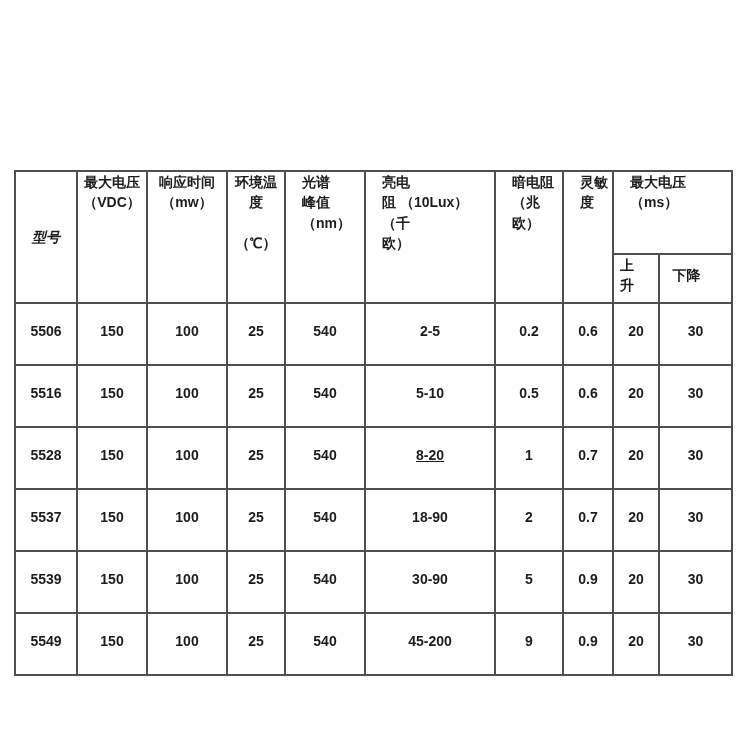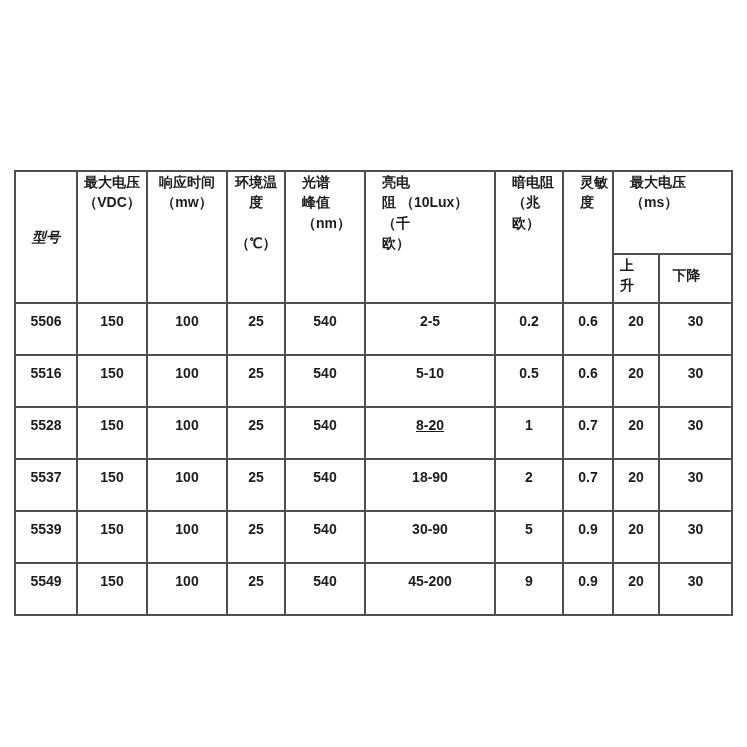--- a/index.html
+++ b/index.html
@@ -54,21 +54,21 @@
     height: 38px;
     text-align: center;
     vertical-align: middle;
     padding: 0 18px 6px 0;
   }
   
   tr.data-row td {
     height: 43px;
     text-align: center;
     vertical-align: top;
-    padding-top: 7px;
+    padding-top: 17px;
   }
   td.underlined span { text-decoration: underline; }
 </style>
 </head>
 <body>
 
 <div class="page">
   <table class="spec">
     <colgroup>
       <col style="width:62px">

